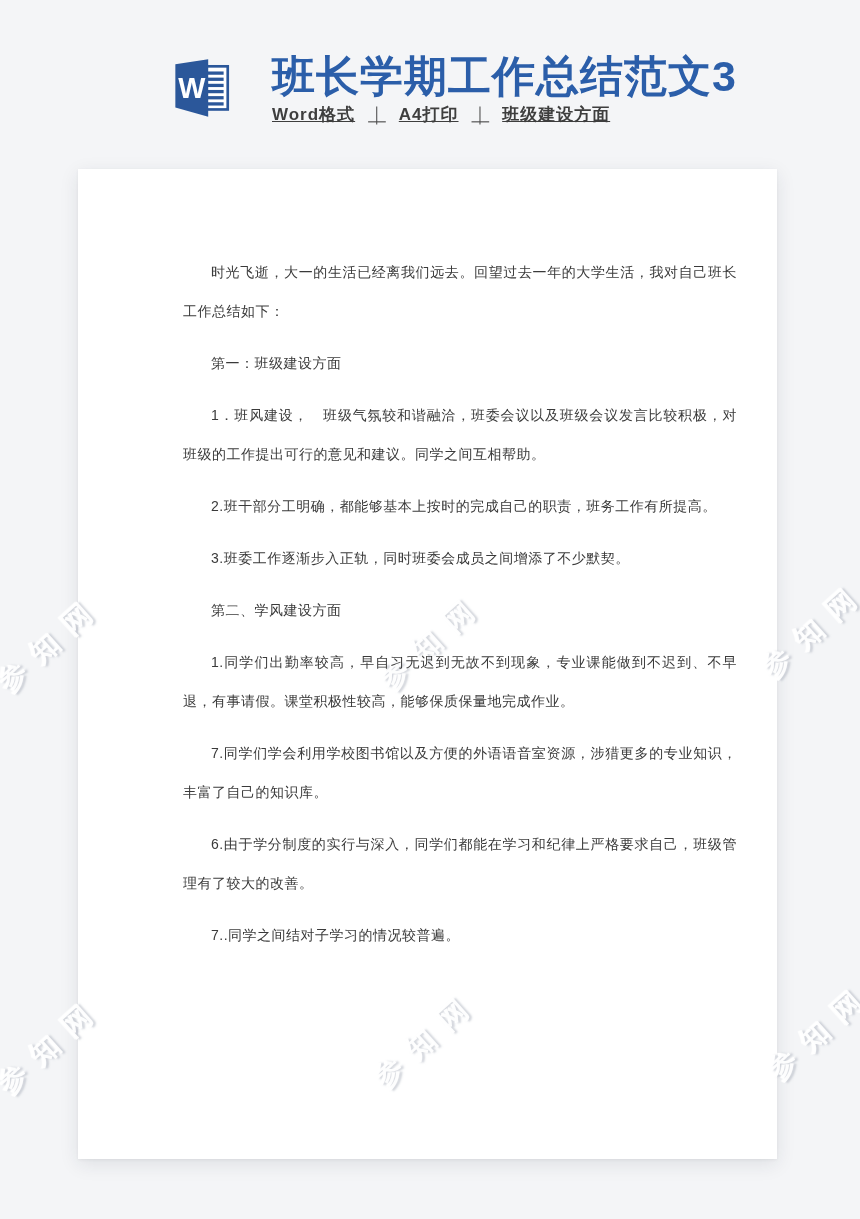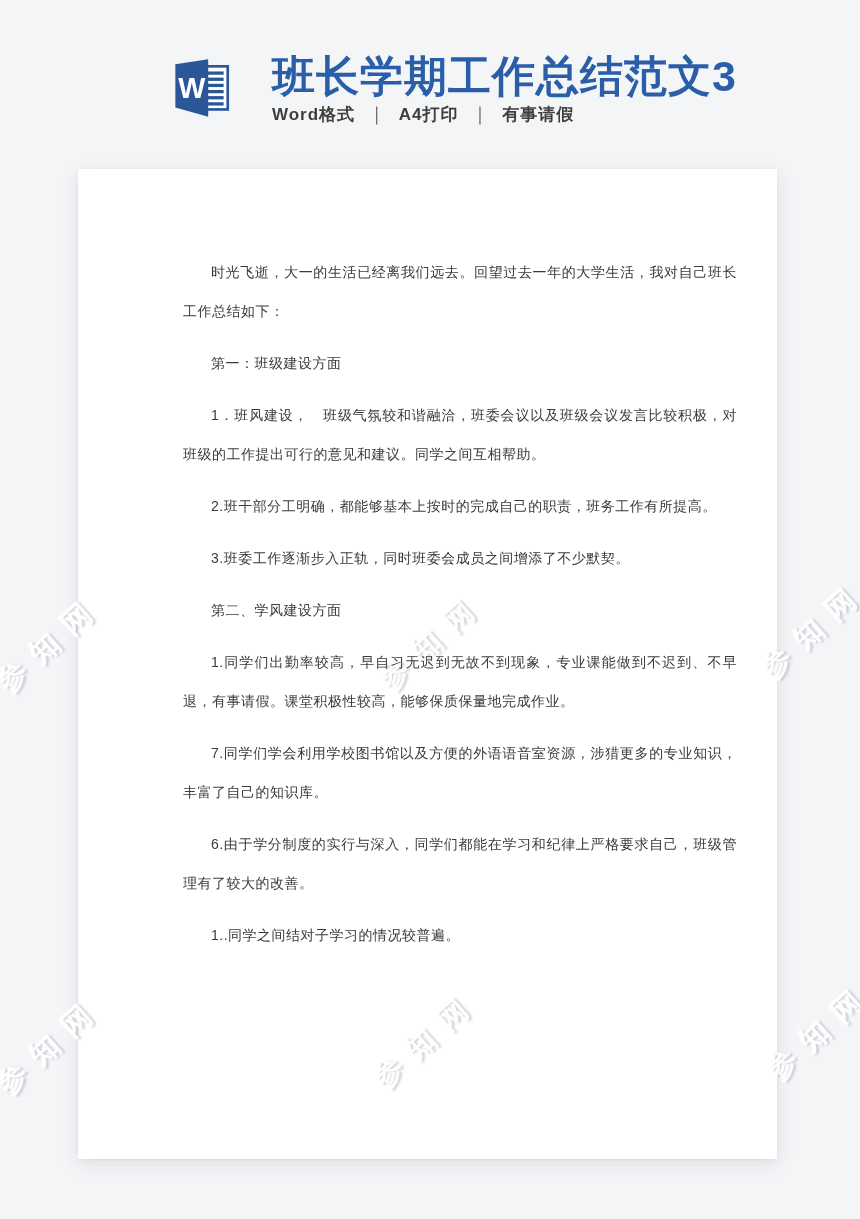--- a/index.html
+++ b/index.html
@@ -27,20 +27,21 @@
   .subtitle {
     display: flex;
     align-items: center;
     gap: 13px;
     margin-top: 7px;
     font-size: 17px;
     font-weight: 700;
     letter-spacing: 1px;
     color: #3e3e3e;
     white-space: nowrap;
+    text-decoration: underline;
   }
   .subtitle .sep { color: #4a4a4a; font-weight: 400; transform: scaleY(1.05); }
 
   
   .watermark-layer {
     position: absolute; inset: 0;
     z-index: 1;
     pointer-events: none;
   }
   .wm {
@@ -99,37 +100,37 @@
       <text x="25" y="43" text-anchor="middle" font-size="28" font-weight="bold" fill="#ffffff">W</text>
     </svg>
   </div>
   <div class="header-text">
     <h1 class="page-title">班长学期工作总结范文3</h1>
     <div class="subtitle">
       <span>Word格式</span>
       <span class="sep">｜</span>
       <span>A4打印</span>
       <span class="sep">｜</span>
-      <span>有事请假</span>
+      <span>班级建设方面</span>
     </div>
   </div>
 </div>
 
 <div class="paper">
   <div class="doc-content">
     <p>时光飞逝，大一的生活已经离我们远去。回望过去一年的大学生活，我对自己班长工作总结如下：</p>
     <p>第一：班级建设方面</p>
     <p>1．班风建设，　班级气氛较和谐融洽，班委会议以及班级会议发言比较积极，对班级的工作提出可行的意见和建议。同学之间互相帮助。</p>
     <p>2.班干部分工明确，都能够基本上按时的完成自己的职责，班务工作有所提高。</p>
     <p>3.班委工作逐渐步入正轨，同时班委会成员之间增添了不少默契。</p>
     <p>第二、学风建设方面</p>
     <p>1.同学们出勤率较高，早自习无迟到无故不到现象，专业课能做到不迟到、不早退，有事请假。课堂积极性较高，能够保质保量地完成作业。</p>
     <p>7.同学们学会利用学校图书馆以及方便的外语语音室资源，涉猎更多的专业知识，丰富了自己的知识库。</p>
     <p>6.由于学分制度的实行与深入，同学们都能在学习和纪律上严格要求自己，班级管理有了较大的改善。</p>
-    <p>1..同学之间结对子学习的情况较普遍。</p>
+    <p>7..同学之间结对子学习的情况较普遍。</p>
   </div>
 </div>
 
 <div class="watermark-layer">
   <span class="wm w1">参知网</span>
   <span class="wm w2">参知网</span>
   <span class="wm w3">参知网</span>
   <span class="wm w4">参知网</span>
   <span class="wm w5">参知网</span>
   <span class="wm w6">参知网</span>

